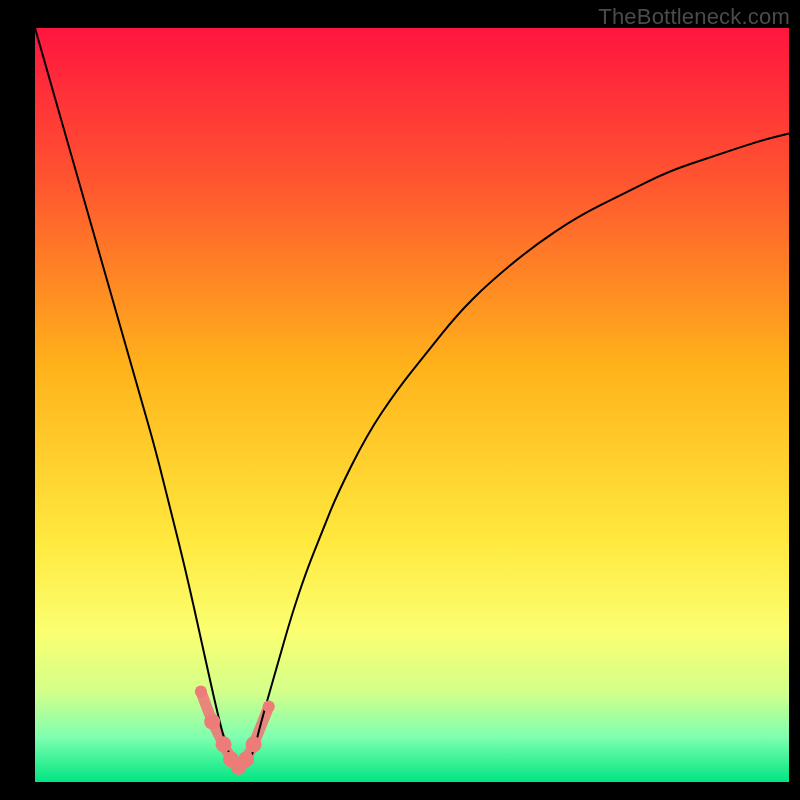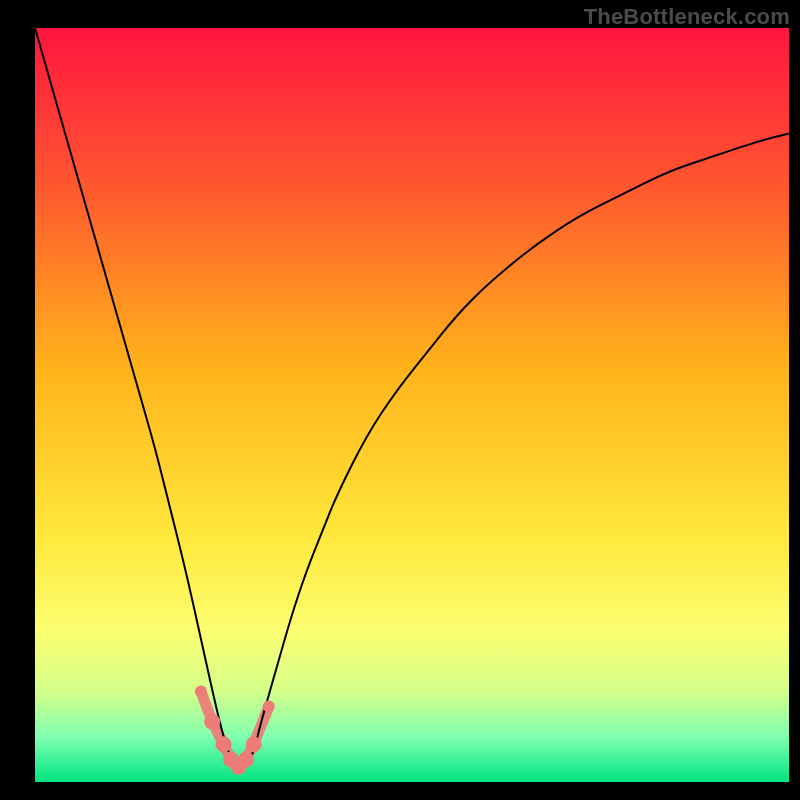--- a/index.html
+++ b/index.html
@@ -16,21 +16,21 @@
     width: 800px;
     height: 800px;
     background: #000;
   }
   .watermark {
     position: absolute;
     top: 4px;
     right: 10px;
     color: #4b4b4b;
     font-size: 22px;
-    font-weight: 700;
+    font-weight: 400;
     letter-spacing: 0.2px;
     z-index: 10;
   }
   svg {
     display: block;
   }
 </style>
 </head>
 <body>
 

